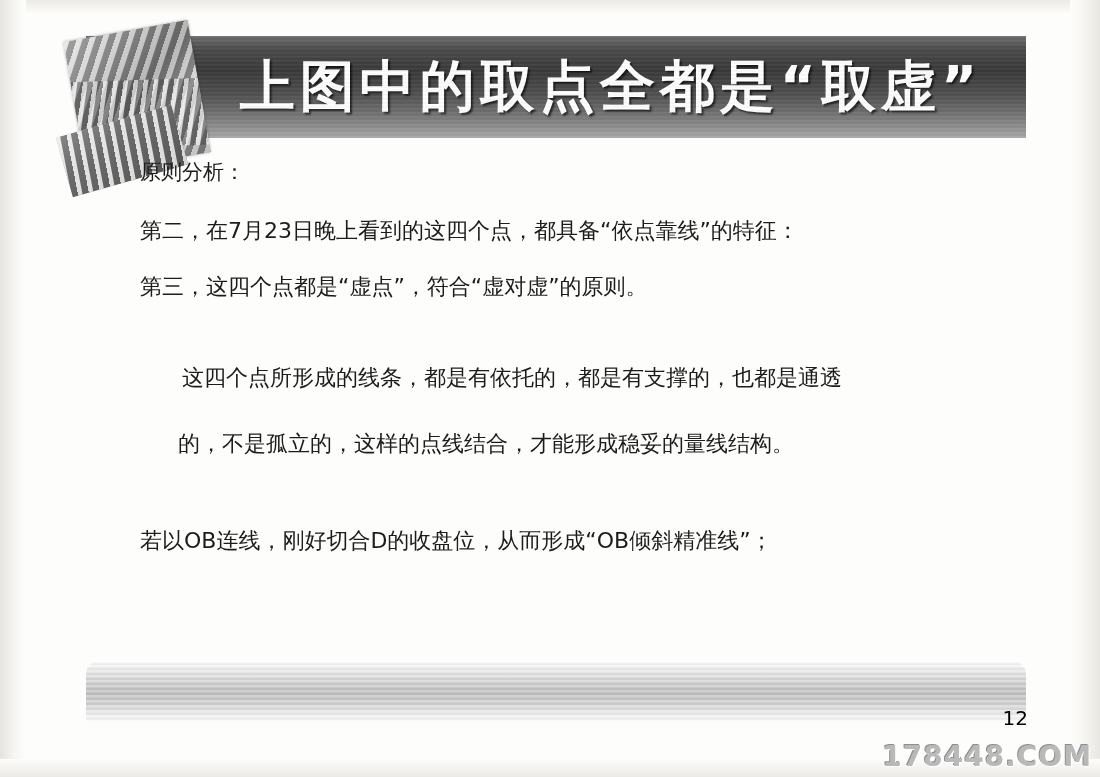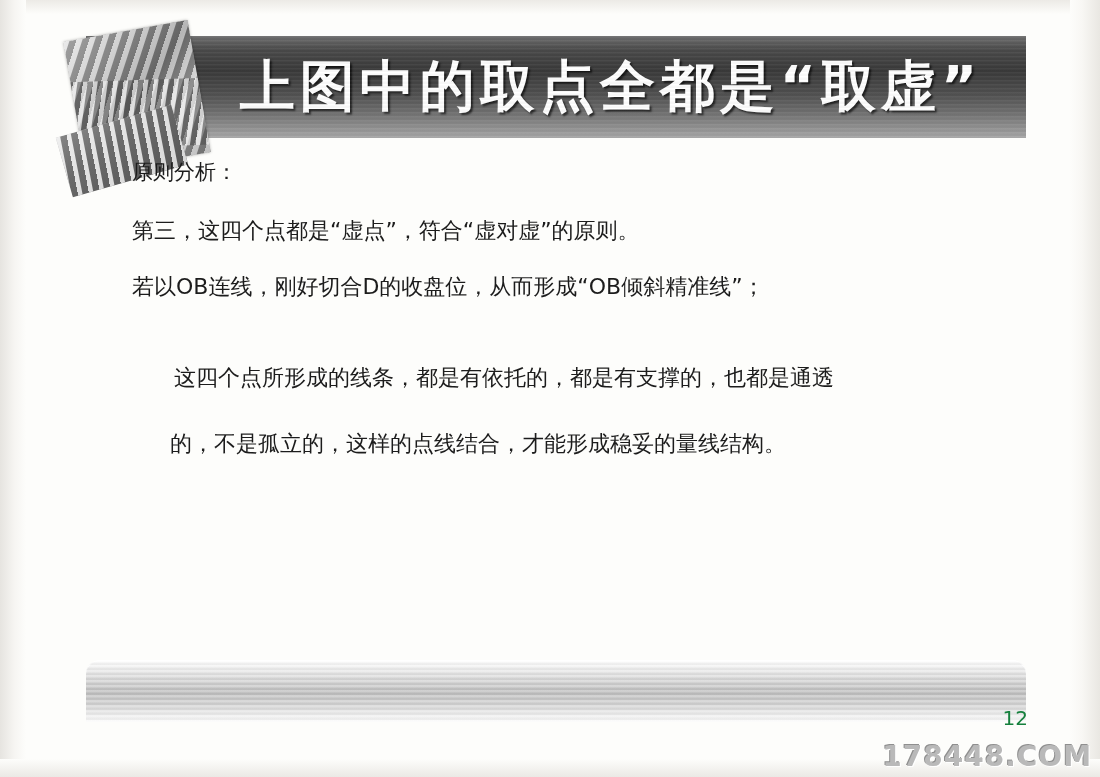--- a/index.html
+++ b/index.html
@@ -135,21 +135,21 @@
     background: repeating-linear-gradient(95deg,
         rgba(250,250,250,0.75) 0px,
         rgba(250,250,250,0.75) 4px,
         rgba(60,60,60,0.5) 5px,
         rgba(60,60,60,0.5) 11px);
   }
 
   
   .body-text {
     position: absolute;
-    left: 132px;
+    left: 140px;
     top: 158px;
     width: 820px;
     color: #1c1c1c;
     font-size: 22px;
     line-height: 1.35;
   }
   .para {
     margin: 0 0 26px 0;
     white-space: pre-wrap;
   }
@@ -185,21 +185,21 @@
       rgba(255,255,255,0.25) 2px,
       rgba(0,0,0,0.035) 3px,
       rgba(0,0,0,0.035) 5px);
   }
 
   .page-number {
     position: absolute;
     right: 72px;
     top: 706px;
     font-size: 20px;
-    color: #15803d;
+    color: #000000;
   }
 
   .watermark {
     position: absolute;
     right: 8px;
     bottom: 4px;
     font-size: 28px;
     font-weight: bold;
     letter-spacing: 1px;
     color: #b9b9b9;
@@ -224,26 +224,27 @@
   <div class="header-photo">
     <div class="bars"></div>
     <div class="bars2"></div>
   </div>
   <div class="header-photo-corner">
     <div class="bars"></div>
   </div>
 
   <div class="body-text">
     <p class="para intro">原则分析：</p>
+    <p class="para">第二，在7月23日晚上看到的这四个点，都具备“依点靠线”的特征：</p>
     <p class="para">第三，这四个点都是“虚点”，符合“虚对虚”的原则。</p>
-    <p class="para">若以OB连线，刚好切合D的收盘位，从而形成“OB倾斜精准线”；</p>
     <p class="para last">
       <span>这四个点所形成的线条，都是有依托的，都是有支撑的，也都是通透</span>
       <span class="indent-line">的，不是孤立的，这样的点线结合，才能形成稳妥的量线结构。</span>
     </p>
+    <p class="para">若以OB连线，刚好切合D的收盘位，从而形成“OB倾斜精准线”；</p>
   </div>
 
   <div class="footer-band"></div>
 
   <div class="page-number">12</div>
 
   <div class="watermark">178448.COM</div>
 </div>
 
 </body></html>

